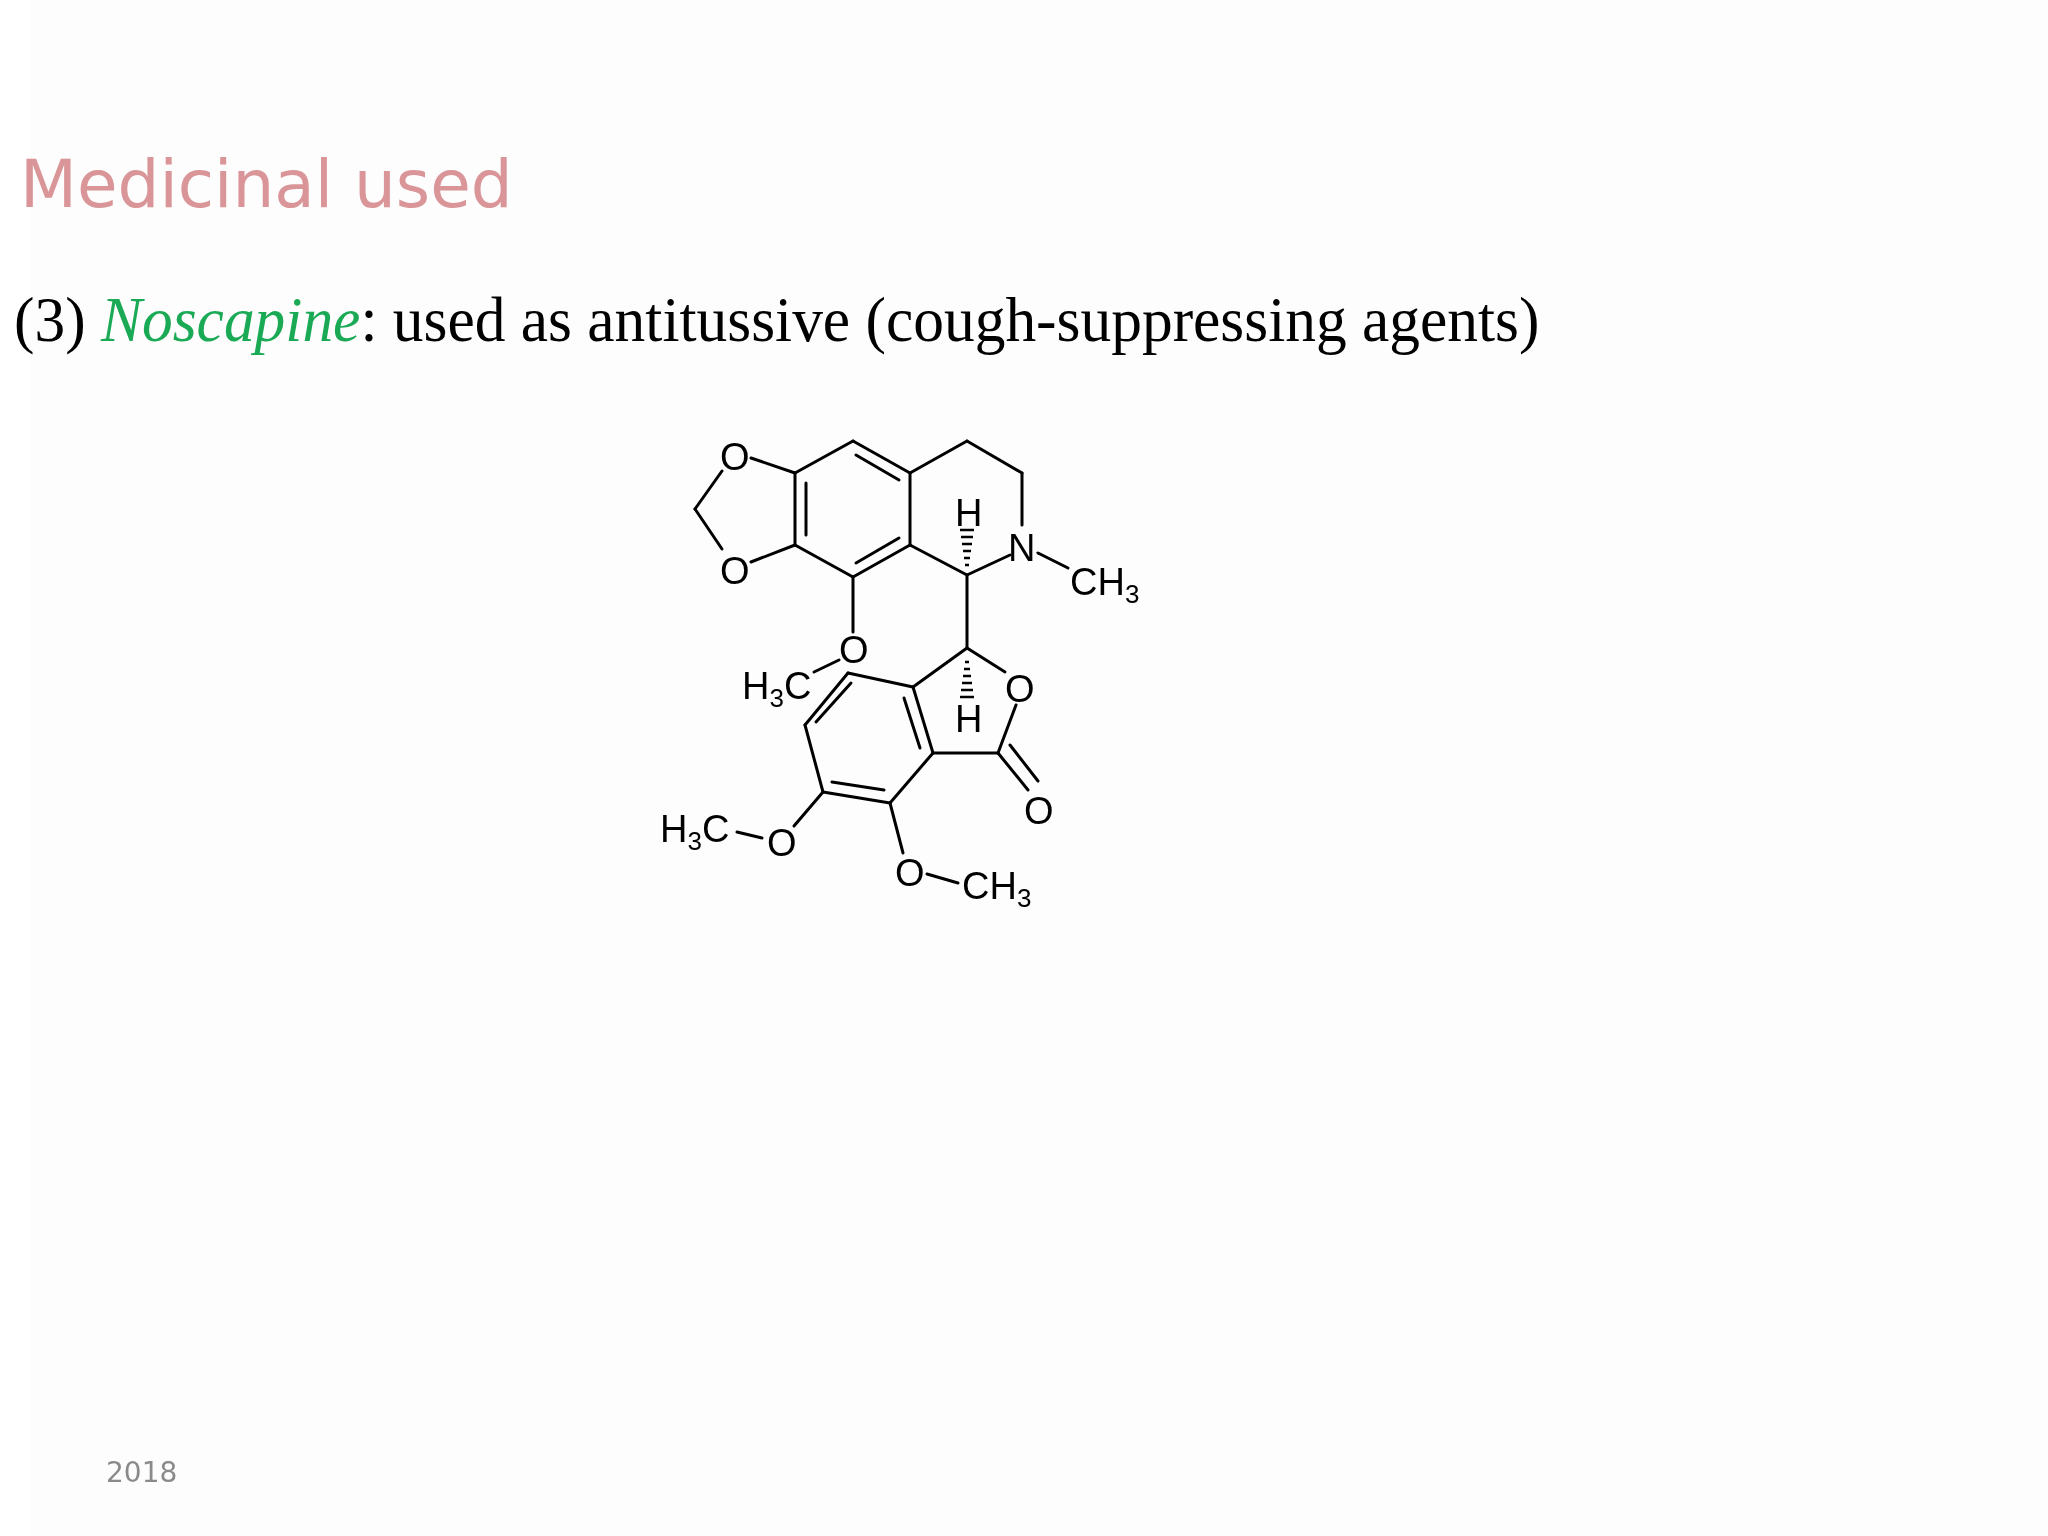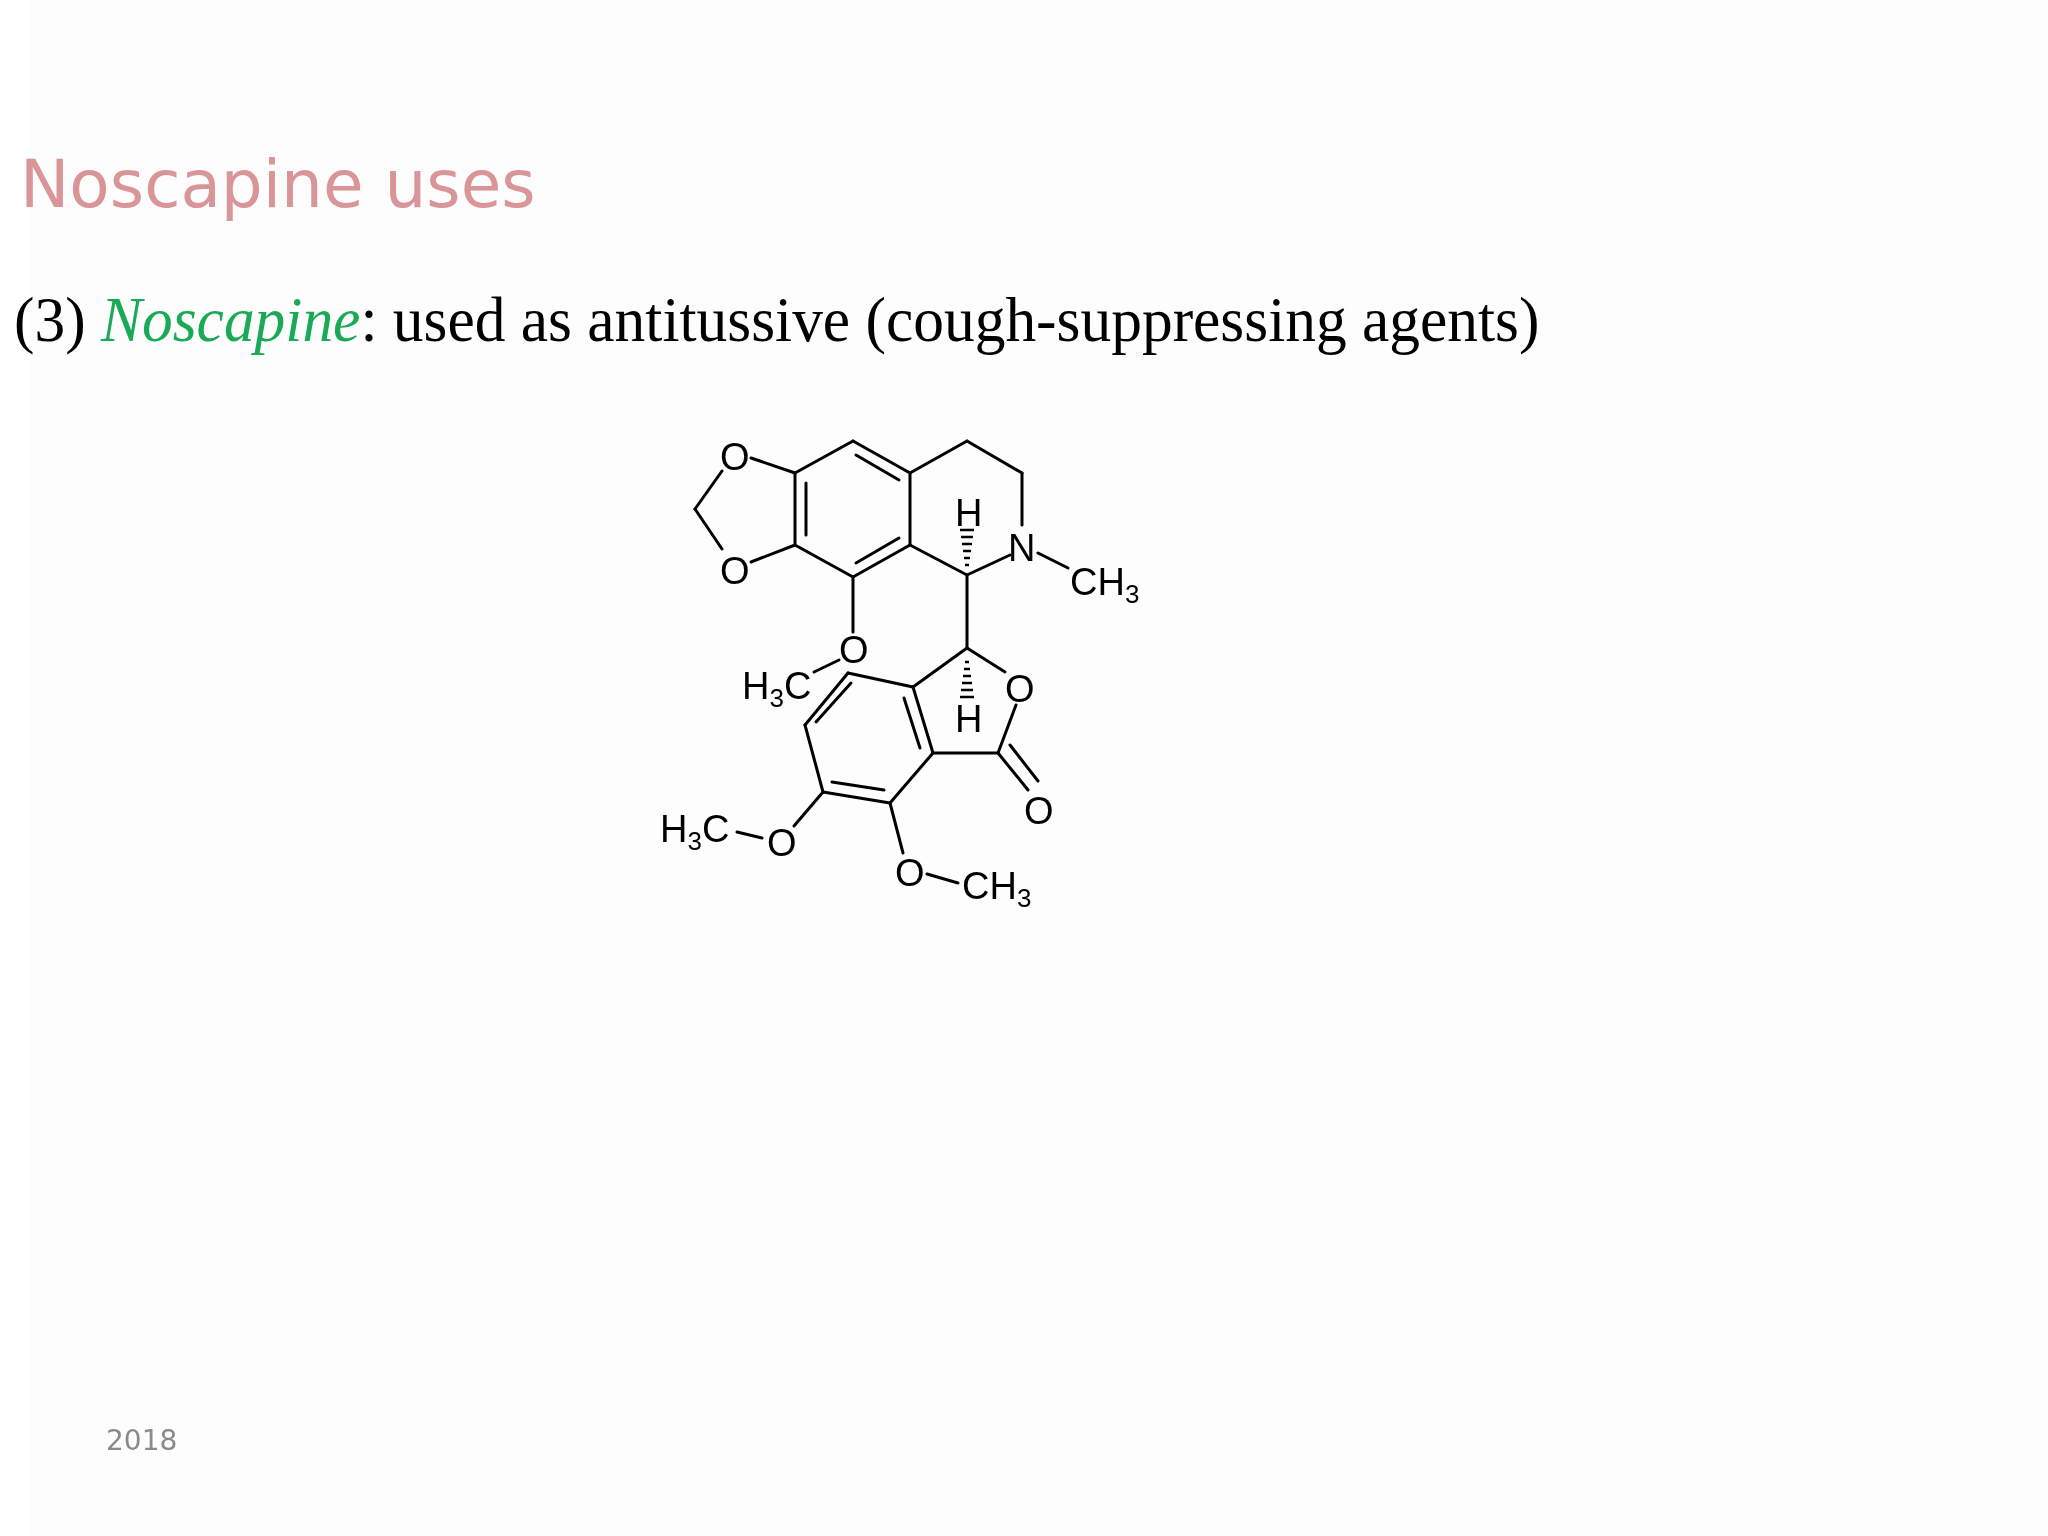--- a/index.html
+++ b/index.html
@@ -40,31 +40,31 @@
     width: 2048px; height: 1536px;
     pointer-events: none;
   }
   .structure text {
     font-family: "Liberation Sans", sans-serif;
     font-size: 38px;
     fill: #000;
   }
   .structure .sub { font-size: 26px; }
   .footer-year {
-    position: absolute; left: 106px; top: 1424px;
+    position: absolute; left: 106px; top: 1456px;
     font-family: "DejaVu Sans", sans-serif;
     font-size: 28px; color: #8a8a8a;
   }
 </style>
 </head>
 <body>
 
 <div class="slide-bg"></div>
 
-<div class="title">Noscapine uses</div>
+<div class="title">Medicinal used</div>
 
 <div class="body-line"><span>(3)</span> <span class="drug">Noscapine</span><span>:</span> <span>used as antitussive (cough-suppressing agents)</span></div>
 
 <svg class="structure" viewBox="0 0 2048 1536" xmlns="http://www.w3.org/2000/svg">
   <g stroke="#000" stroke-width="3" fill="none" stroke-linecap="round">
 
     <line x1="751" y1="458" x2="795" y2="473"></line>
     <line x1="722" y1="471" x2="695" y2="509"></line>
     <line x1="695" y1="509" x2="722" y2="549"></line>
     <line x1="751" y1="562" x2="795" y2="545"></line>

